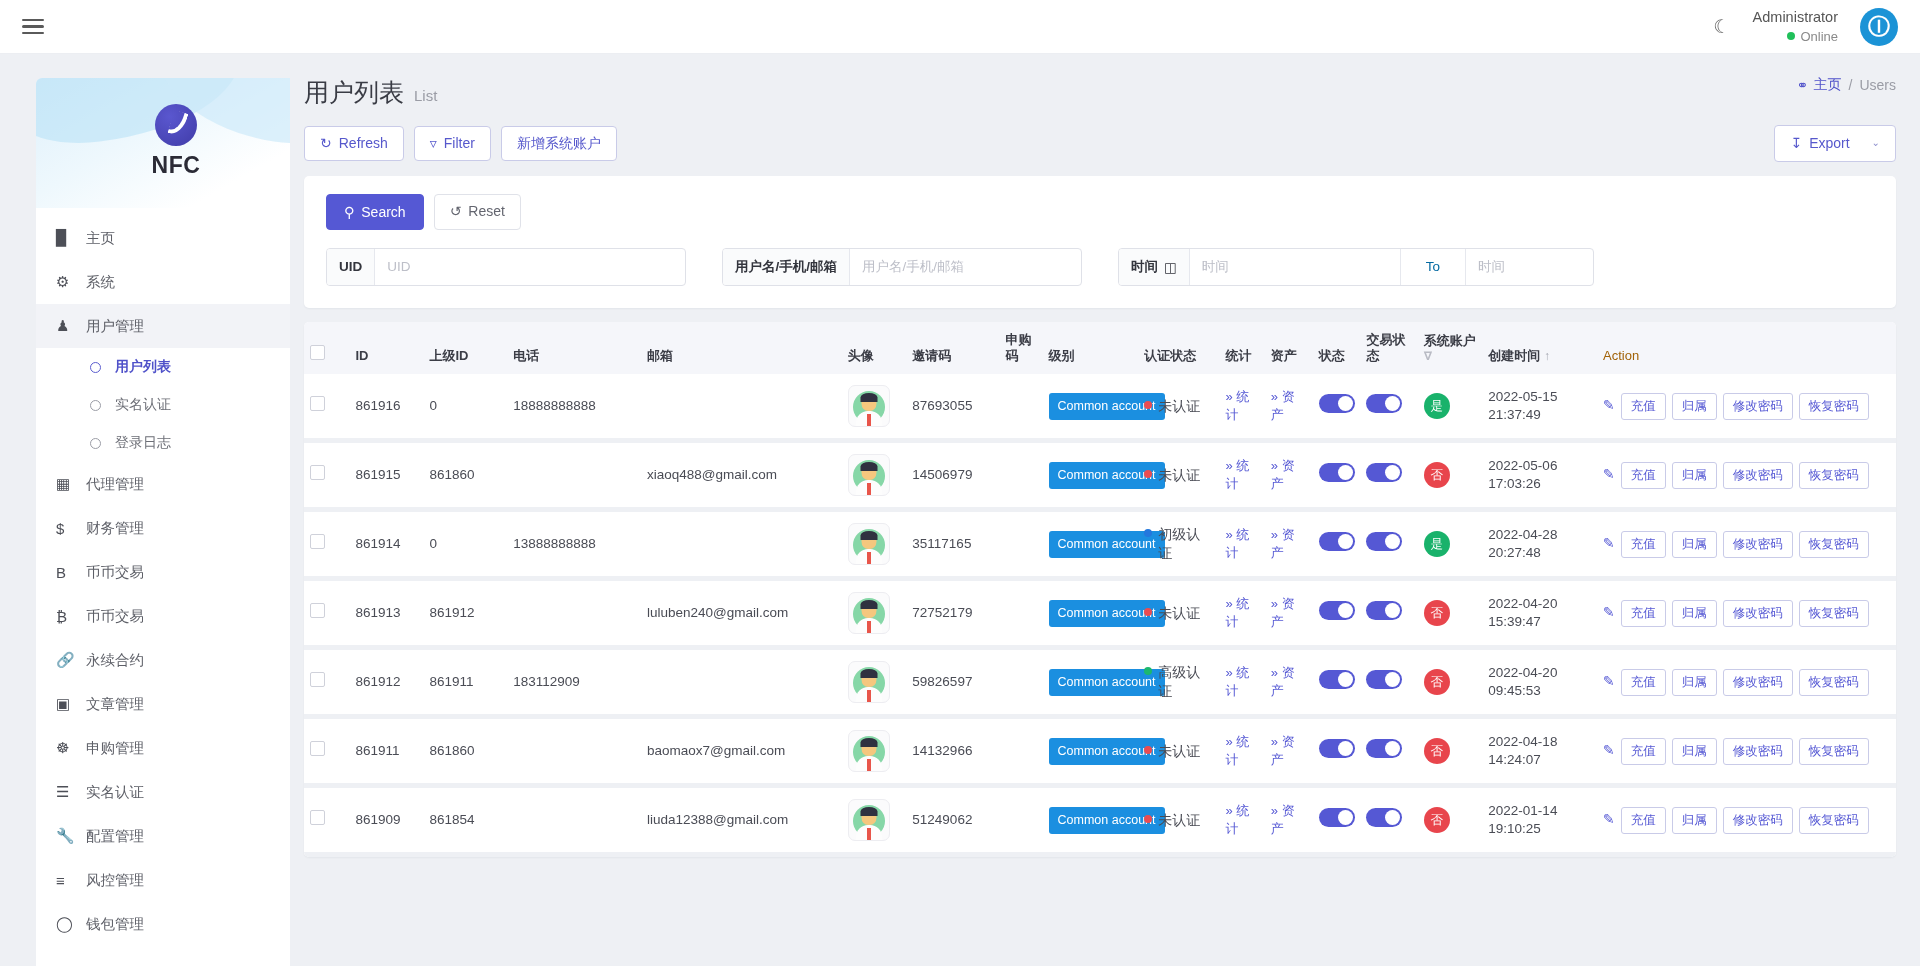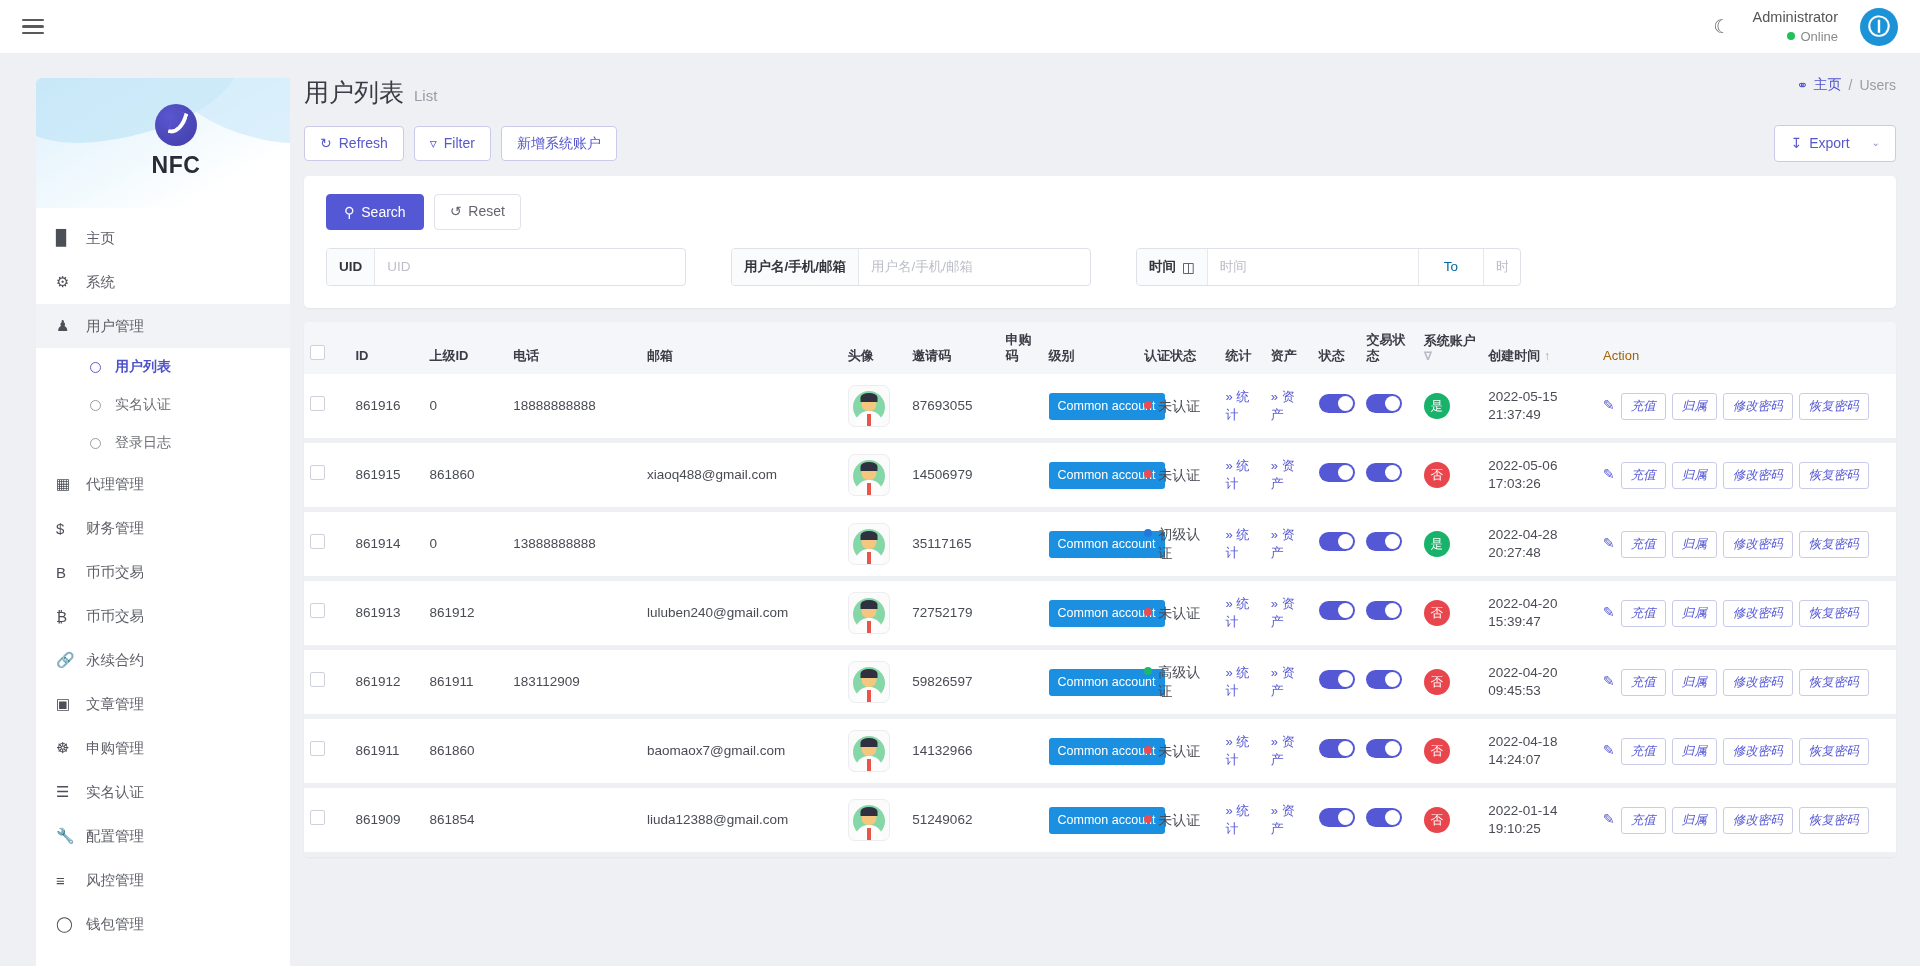--- a/index.html
+++ b/index.html
@@ -154,21 +154,21 @@
     box-shadow: 0 1px 2px rgba(20,30,60,.05);
   }
   .search-panel { padding: 18px 22px 22px; }
   .search-btns { display: flex; gap: 10px; margin-bottom: 18px; }
   .btn-primary {
     background: #5558d4; border: 1px solid #5558d4; color: #fff;
     border-radius: 4px; font-size: 14px; padding: 9px 17px;
     display: inline-flex; align-items: center; gap: 7px; cursor: pointer;
     font-family: inherit;
   }
-  .filters { display: flex; gap: 17px; align-items: center; }
+  .filters { display: flex; gap: 8px; align-items: center; }
   .field {
     display: flex; align-items: stretch;
     border: 1px solid #dfe1e8; border-radius: 4px; overflow: hidden;
     height: 38px; background: #fff;
   }
   .field-label {
     background: #fafbfc; border-right: 1px solid #e6e8ee;
     display: flex; align-items: center; gap: 6px;
     padding: 0 12px; font-size: 13.5px; color: #33353d; font-weight: bold;
     white-space: nowrap;
@@ -179,21 +179,21 @@
     min-width: 0; flex: 1;
   }
   .field input::placeholder { color: #bdbfc8; }
   .field-sep {
     display: flex; align-items: center; padding: 0 25px;
     border-left: 1px solid #e6e8ee; border-right: 1px solid #e6e8ee;
     font-size: 13.5px; color: #0369a1; background: #fff;
   }
   .f-uid { width: 360px; margin-right: 28px; }
   .f-user { width: 360px; margin-right: 28px; }
-  .f-time { width: 385px; }
+  .f-time { width: 476px; }
   .f-time .left-in { width: 210px; flex: none; }
   .f-time .right-in { flex: 1; }
 
   
   .table-card { margin-top: 14px; overflow: hidden; }
   table.data { width: 100%; border-collapse: collapse; table-layout: fixed; }
   table.data thead th {
     background: #f5f6fa; color: #3b3d46; font-size: 13px; font-weight: bold;
     text-align: left; padding: 10px 6px; vertical-align: bottom;
     line-height: 1.25;
@@ -253,21 +253,21 @@
     color: #fff; font-size: 12.5px;
     display: flex; align-items: center; justify-content: center;
   }
   .badge-yes { background: #19b26b; }
   .badge-no { background: #e8454c; }
   .act-wrap { display: flex; flex-wrap: wrap; gap: 6px; align-items: flex-start; }
   .act-pen { color: #5558d4; font-size: 14px; padding-top: 3px; }
   .act-btn {
     border: 1px solid #c9cbe8; color: #5558d4; background: #fff;
     border-radius: 3px; font-size: 12.5px; padding: 4px 9px;
-    cursor: pointer; font-family: inherit; white-space: nowrap; font-style: italic;
+    cursor: pointer; font-family: inherit; white-space: nowrap;
   }
   .sort-arrow { color: #a6a8b2; font-size: 12px; }
   .filter-ico { color: #b9bbc4; font-size: 12px; }
 </style>
 </head>
 <body>
 
 <div class="topbar">
   <div class="hamburger">
     <span></span>

